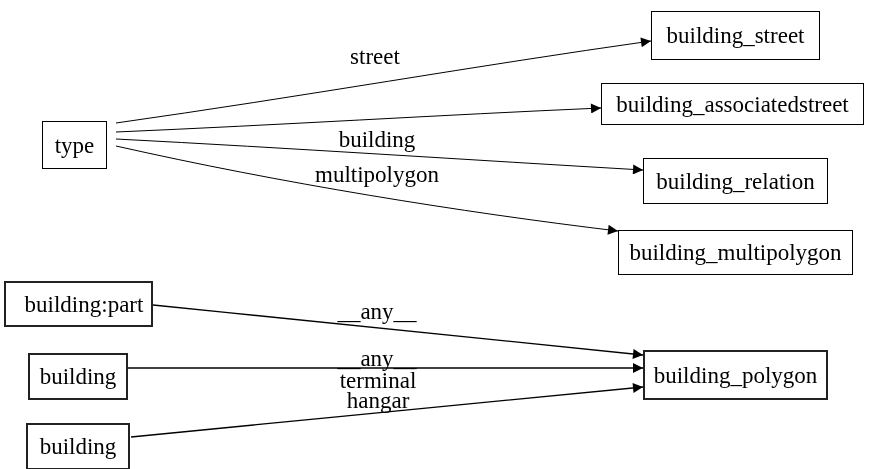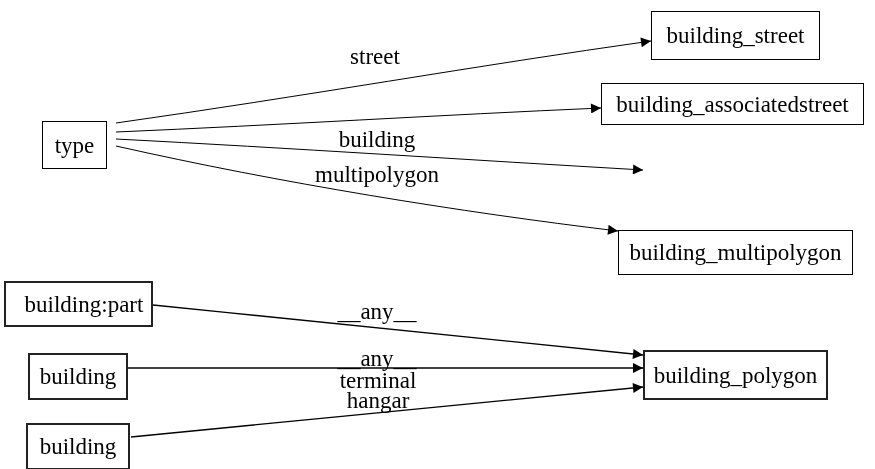--- a/index.html
+++ b/index.html
@@ -84,20 +84,21 @@
     <path d="M116,139 C290,148 470,160 643,170" fill="none" stroke="#000000" stroke-width="1" marker-end="url(#arrow)"></path>
     <path d="M116,146 C280,183 460,212 618,231" fill="none" stroke="#000000" stroke-width="1" marker-end="url(#arrow)"></path>
     <path d="M153,305 C320,322 490,339 643,355" fill="none" stroke="#000000" stroke-width="1.3" marker-end="url(#arrow)"></path>
     <path d="M128,368 L643,368" fill="none" stroke="#000000" stroke-width="1.5" marker-end="url(#arrow)"></path>
     <path d="M131,437 C300,421 480,402 643,387" fill="none" stroke="#000000" stroke-width="1.3" marker-end="url(#arrow)"></path>
   </svg>
 
   <div class="node" id="n-type">type</div>
   <div class="node" id="n-street">building_street</div>
   <div class="node" id="n-assoc">building_associatedstreet</div>
+  <div class="node" id="n-relation">building_relation</div>
   <div class="node" id="n-multi">building_multipolygon</div>
   <div class="node bold-border" id="n-bpart">building:part</div>
   <div class="node bold-border" id="n-building">building</div>
   <div class="node bold-border" id="n-aeroway">building</div>
   <div class="node bold-border" id="n-polygon">building_polygon</div>
 
   <div class="edge-label" id="el-0">street</div>
   <div class="edge-label" id="el-2">building</div>
   <div class="edge-label" id="el-3">multipolygon</div>
   <div class="edge-label" id="el-4">__any__</div>

